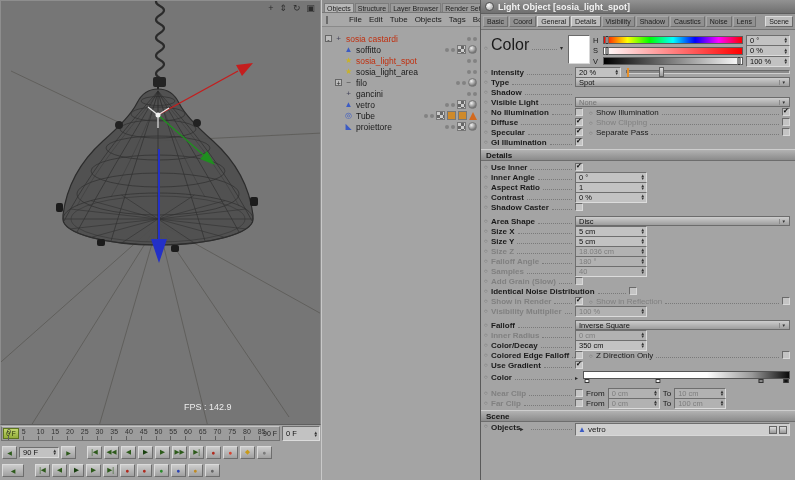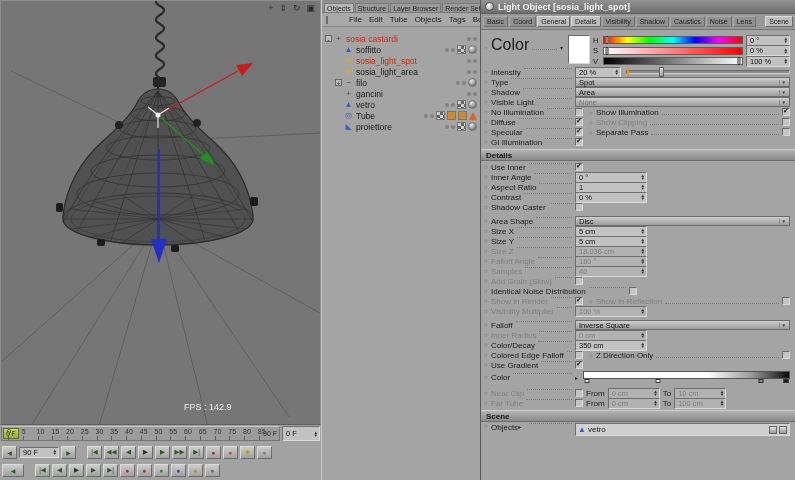--- a/index.html
+++ b/index.html
@@ -73,21 +73,21 @@
 #ap-title{height:14px;background:linear-gradient(#929292,#6f6f6f);display:flex;align-items:center;gap:4px;padding:0 4px;font-size:9px;font-weight:bold;color:#f2f2f2;border-bottom:1px solid #5e5e5e;}
 #ap-bulb{width:9px;height:9px;border-radius:50%;background:radial-gradient(circle at 35% 30%,#ffffff,#b8b8b8 70%);border:1px solid #4f4f4f;flex:none;}
 #ap-tabs{display:flex;align-items:center;height:16px;background:#989898;padding:1px 2px;gap:1px;border-bottom:1px solid #747474;overflow:hidden;}
 .aptab{font-size:7px;padding:1px 3px;background:#919191;border:1px solid;border-color:#a8a8a8 #6f6f6f #6f6f6f #a8a8a8;color:#1c1c1c;white-space:nowrap;}
 .aptab.active{background:#bdbdbd;border-color:#dcdcdc #6a6a6a #6a6a6a #dcdcdc;}
 .aptab.last{margin-left:auto;}
 #ap-body{position:absolute;top:31px;left:0;right:0;bottom:0;overflow:hidden;padding-top:3px;}
 .ar{display:flex;align-items:center;height:10px;padding:0 5px 0 3px;font-size:8px;}
 .adot{width:7px;color:#5f5f5f;font-size:6px;flex:none;line-height:6px;}
 .adot::before{content:"○";}
-.albl{width:84px;flex:none;display:flex;align-items:flex-start;overflow:hidden;}
+.albl{width:84px;flex:none;display:flex;align-items:flex-end;overflow:hidden;font-weight:bold;}
 .albl.w2{width:138px;}
 .albl .t,.albl2 .t{white-space:nowrap;}
 .albl .dots,.albl2 .dots{flex:1;border-bottom:1px dotted #7a7a7a;margin:0 3px 2px 3px;min-width:3px;}
 .albl2{flex:1;display:flex;align-items:baseline;overflow:hidden;margin-left:6px;}
 .dis .t{color:#808080;}
 .cb{width:8px;height:8px;flex:none;background:#c4c4c4;border:1px solid;border-color:#6a6a6a #d8d8d8 #d8d8d8 #6a6a6a;position:relative;}
 .cb.checked::after{content:"✔";position:absolute;left:0;top:-2px;font-size:7px;color:#101010;}
 .dd{flex:1;height:10px;background:linear-gradient(#cdcdcd,#9d9d9d);border:1px solid #6c6c6c;display:flex;align-items:center;font-size:7.5px;padding:0 3px;color:#111;}
 .dd .ddt{white-space:nowrap;}
 .dd .arr{margin-left:auto;border-left:1px solid #8a8a8a;padding-left:2px;font-size:4.5px;color:#333;}
@@ -496,24 +496,20 @@
             <span class="arr"></span>
           </span>
       </div>
 
       <div class="ar">
         <span class="adot"></span>
         <span class="albl">
             <span class="t">Shadow</span>
             <span class="dots"></span>
           </span>
-        <span class="dd">
-            <span class="ddt">Area</span>
-            <span class="arr"></span>
-          </span>
       </div>
 
       <div class="ar">
         <span class="adot"></span>
         <span class="albl">
             <span class="t">Visible Light</span>
             <span class="dots"></span>
           </span>
         <span class="dd dis2">
             <span class="ddt">None</span>
@@ -819,21 +815,21 @@
           </span>
         <span class="flbl dis">To</span>
         <span class="nf w52 dis">
             <span class="v">10 cm</span>
             <span class="spin"></span>
           </span>
       </div>
       <div class="ar">
         <span class="adot"></span>
         <span class="albl dis">
-            <span class="t">Far Tube</span>
+            <span class="t">Far Clip</span>
             <span class="dots"></span>
           </span>
         <span class="cb"></span>
         <span class="flbl dis">From</span>
         <span class="nf w52 dis">
             <span class="v">0 cm</span>
             <span class="spin"></span>
           </span>
         <span class="flbl dis">To</span>
         <span class="nf w52 dis">

